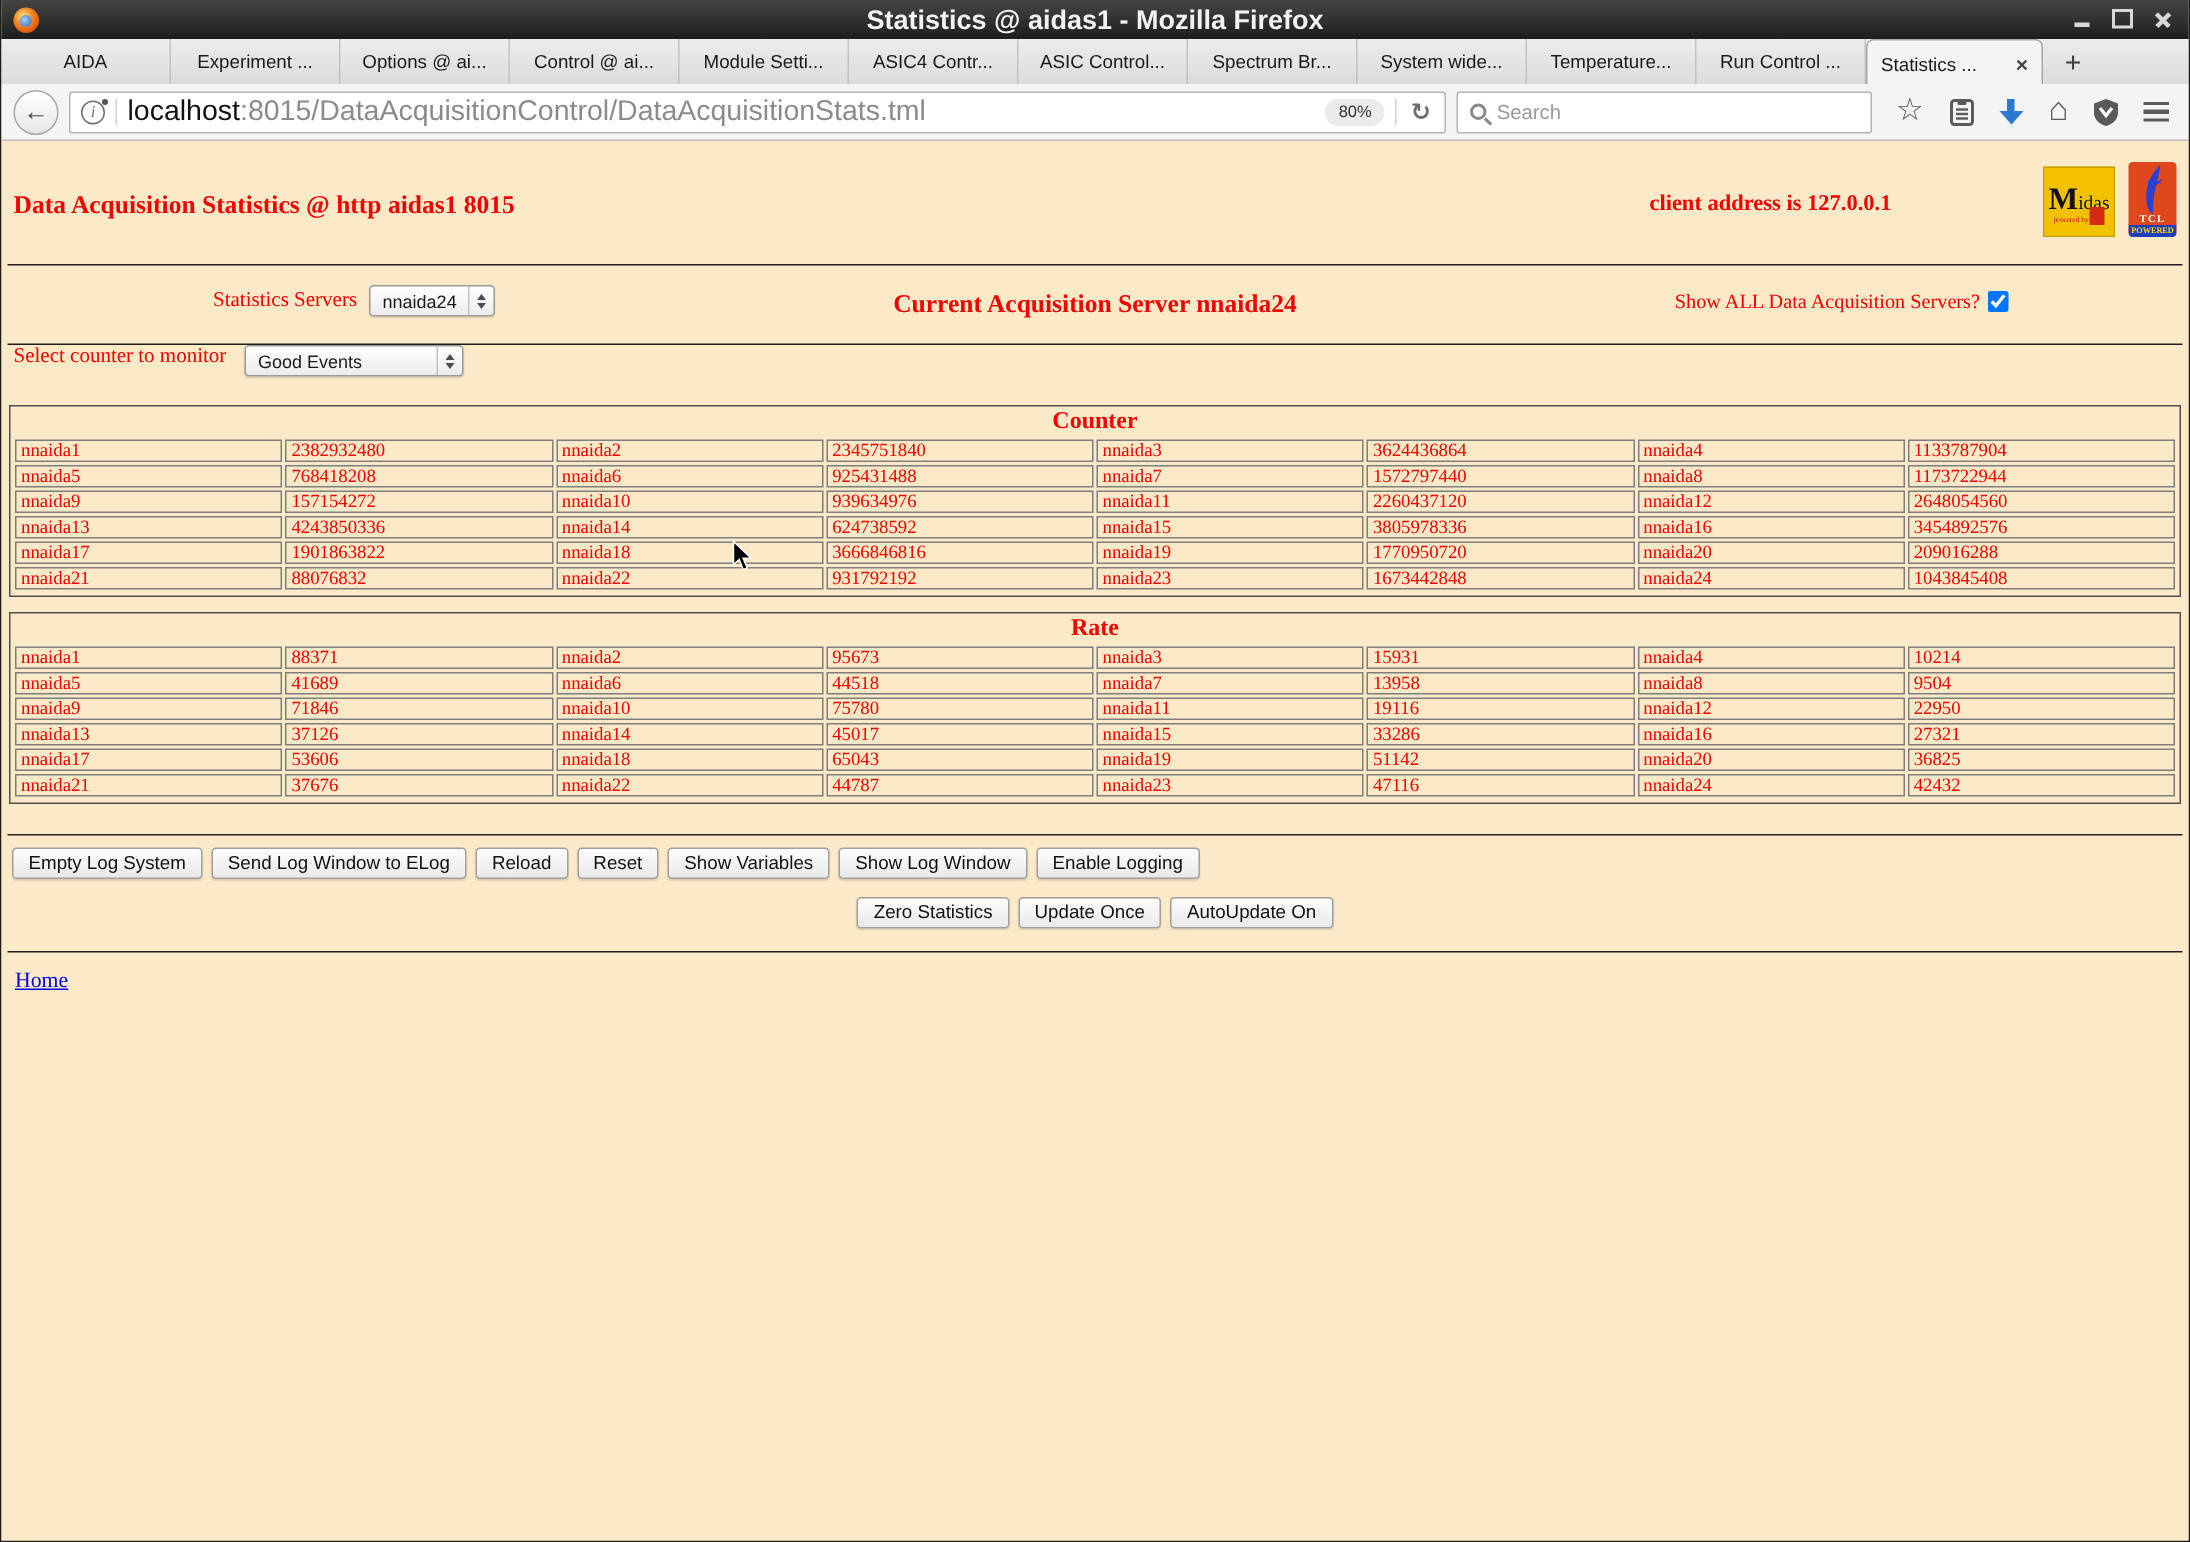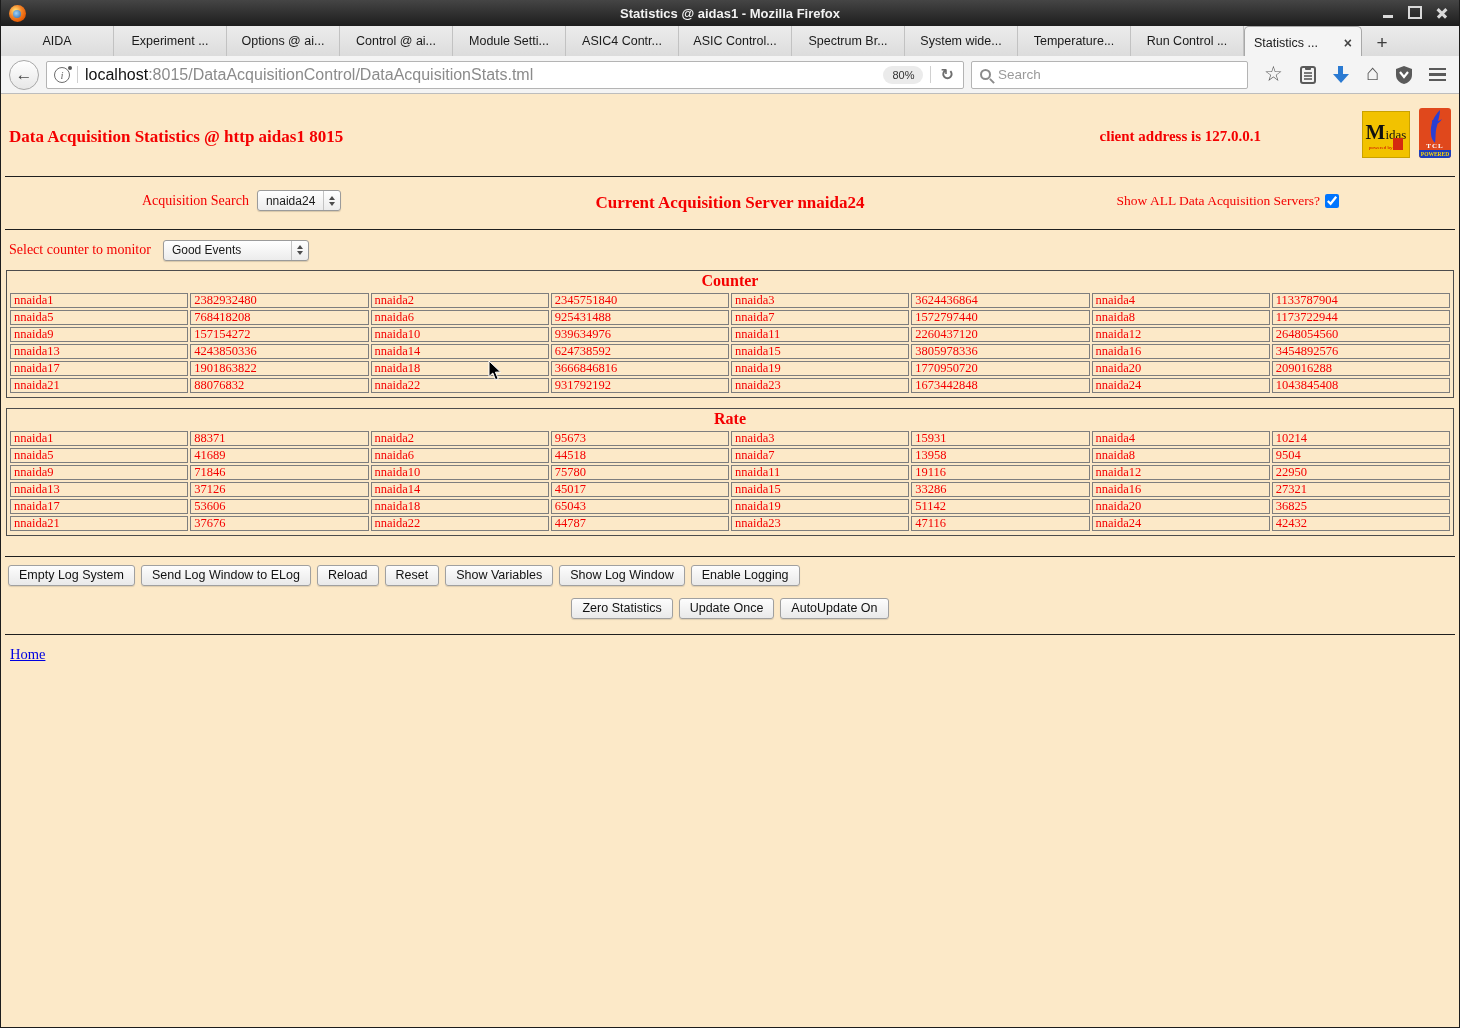--- a/index.html
+++ b/index.html
@@ -12,21 +12,21 @@
 
   
   .titlebar { height:26px; flex:0 0 26px; background:linear-gradient(#454545,#1d1d1d);
               display:flex; align-items:center; position:relative; }
   .ff-logo { width:17px; height:17px; border-radius:50%; margin-left:8px;
              background:radial-gradient(circle at 38% 35%, #ffd76e 8%, #f3852a 40%, #e85d04 70%, #c94b00 100%);
              position:relative; overflow:hidden; }
   .ff-logo::after { content:""; position:absolute; left:4px; top:5px; width:8px; height:8px; border-radius:50%;
                     background:radial-gradient(circle at 40% 40%, #9fd2f7, #2a65a9); }
   .win-title { position:absolute; left:0; right:0; text-align:center; color:#f2f2f2;
-               font-weight:bold; font-size:13px; pointer-events:none; }
+               font-weight:bold; font-size:18px; pointer-events:none; }
   .win-controls { margin-left:auto; display:flex; align-items:center; gap:13px; padding-right:10px; }
   .wc { width:14px; height:12px; display:flex; align-items:flex-end; justify-content:center; cursor:default; }
   .wc-min::after { content:""; width:10px; height:3px; background:#d9d9d9; margin-bottom:1px; }
   .wc-max::after { content:""; width:10px; height:9px; border:2px solid #d9d9d9; }
   .wc-close { position:relative; }
   .wc-close::before, .wc-close::after { content:""; position:absolute; left:1px; top:5px; width:12px; height:2.5px; background:#d9d9d9; }
   .wc-close::before { transform:rotate(45deg); }
   .wc-close::after  { transform:rotate(-45deg); }
 
   
@@ -48,21 +48,21 @@
   .backbtn { width:30px; height:30px; border-radius:50%; border:1px solid #a8a8a8; flex:0 0 30px;
              background:linear-gradient(#ffffff,#e7e7e7); display:flex; align-items:center; justify-content:center;
              font-size:17px; font-weight:bold; color:#4a4a4a; }
   .urlbox { flex:1 1 auto; height:28px; background:#fff; border:1px solid #b4b4b4; border-radius:2px;
             display:flex; align-items:center; padding:0 7px; gap:7px; min-width:0; }
   .info-icon { width:16px; height:16px; border:1.5px solid #6d6d6d; border-radius:50%; position:relative; flex:0 0 16px;
                display:flex; align-items:center; justify-content:center; font-size:11px; font-style:italic;
                font-family:"Liberation Serif",serif; color:#6d6d6d; }
   .info-icon::after { content:""; position:absolute; right:-3px; top:-2px; width:4px; height:4px; border-radius:50%; background:#555; }
   .vdiv { width:1px; height:17px; background:#d0d0d0; flex:0 0 1px; }
-  .urltext { font-size:16px; white-space:nowrap; overflow:hidden; text-overflow:ellipsis; }
+  .urltext { font-size:19px; white-space:nowrap; overflow:hidden; text-overflow:ellipsis; }
   .urltext .host { color:#111; }
   .urltext .path { color:#8b8b8b; }
   .url-spacer { flex:1 1 auto; }
   .zoombadge { background:#ebebeb; border-radius:9px; font-size:11px; color:#333; padding:3px 9px; flex:0 0 auto; }
   .reload-icon { font-size:16px; color:#6e6e6e; font-weight:bold; flex:0 0 auto; padding:0 2px; }
   .searchbox { flex:0 0 277px; height:28px; background:#fff; border:1px solid #b4b4b4; border-radius:2px;
                display:flex; align-items:center; padding:0 8px; gap:7px; }
   .mag-icon { width:11px; height:11px; border:2px solid #8a8a8a; border-radius:50%; position:relative; flex:0 0 11px; }
   .mag-icon::after { content:""; position:absolute; width:6px; height:2px; background:#8a8a8a;
                      transform:rotate(45deg); left:7px; top:9px; }
@@ -110,21 +110,21 @@
 
   .gtkselect { display:inline-flex; align-items:center; height:21px; border:1px solid #9b9b9b; border-radius:3px;
                background:linear-gradient(#ffffff,#ececec); font-family:"Liberation Sans",sans-serif;
                font-size:12px; color:#1a1a1a; box-shadow:0 1px 1px rgba(0,0,0,.15); }
   .gtkselect .val { padding:0 8px; white-space:nowrap; }
   .gtkselect .spin { border-left:1px solid #c3c3c3; align-self:stretch; width:17px; display:flex;
                      flex-direction:column; align-items:center; justify-content:center; gap:2px; }
   .tri-up { width:0; height:0; border-left:3.5px solid transparent; border-right:3.5px solid transparent; border-bottom:4.5px solid #4d4d4d; }
   .tri-dn { width:0; height:0; border-left:3.5px solid transparent; border-right:3.5px solid transparent; border-top:4.5px solid #4d4d4d; }
 
-  .counter-select-row { height:40px; display:flex; align-items:center; padding-left:8px; gap:12px; font-size:14px; }
+  .counter-select-row { height:40px; display:flex; padding-left:8px; gap:12px; font-size:14px; }
   .counter-select-row .gtkselect { min-width:146px; justify-content:space-between; }
 
   .section-box { border:1px solid #4d4d4d; margin:0 5px; padding:1px 1px 2px; }
   .section-caption { text-align:center; font-size:16px; font-weight:bold; padding:0 0 1px; }
   table.stats { width:100%; table-layout:fixed; border-collapse:separate; border-spacing:2px; }
   table.stats td { border:1px solid #7e7e7e; font-size:12.5px; height:13px; padding:0 3px;
                    white-space:nowrap; overflow:hidden; line-height:13px; }
   .rate-box { margin-top:10px; }
   .hr-buttons { margin-top:20px; }
 
@@ -260,21 +260,21 @@
           </svg>
         <div class="tcl-text">TCL</div>
         <div class="tcl-sub">POWERED</div>
       </div>
     </div>
 
     <div class="hr"></div>
 
     <div class="servers-row">
       <div class="servers-left">
-        <span>Acquisition Search</span>
+        <span>Statistics Servers</span>
         <span class="gtkselect">
           <span class="val">nnaida24</span>
           <span class="spin">
               <span class="tri-up"></span>
               <span class="tri-dn"></span>
             </span>
         </span>
       </div>
       <div class="servers-center">Current Acquisition Server nnaida24</div>
       <div class="servers-right">

